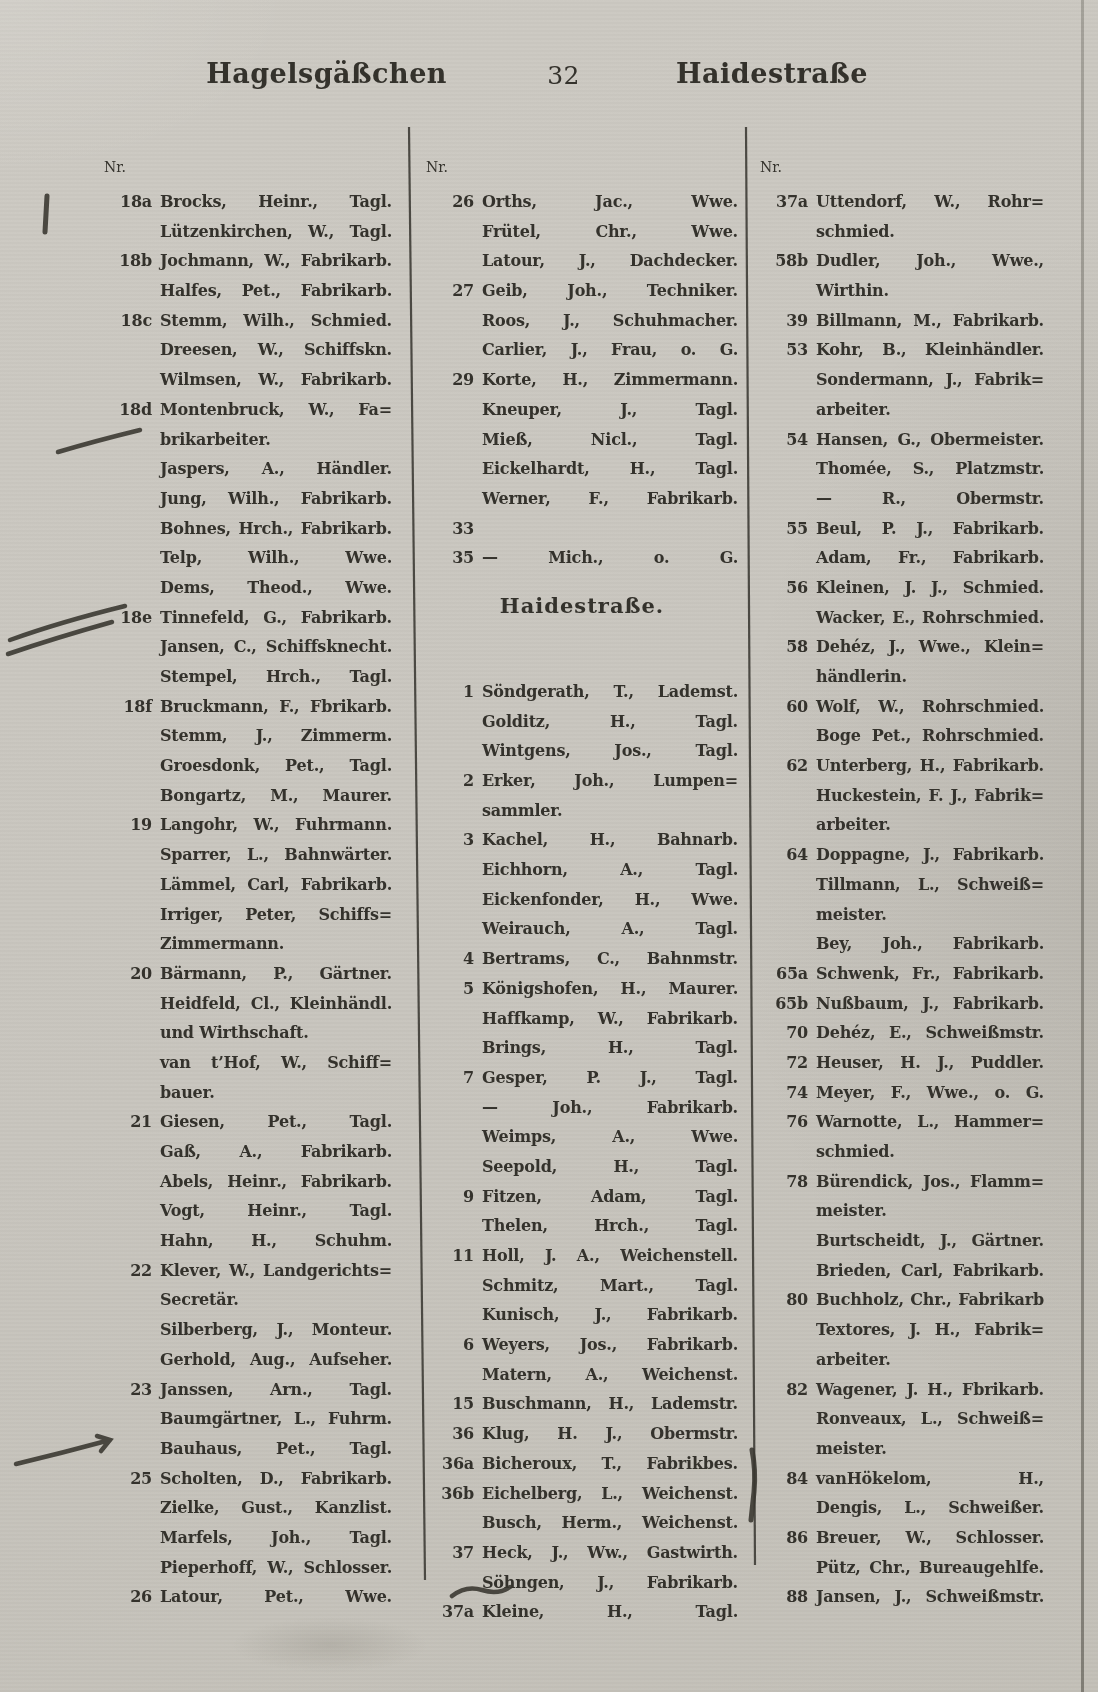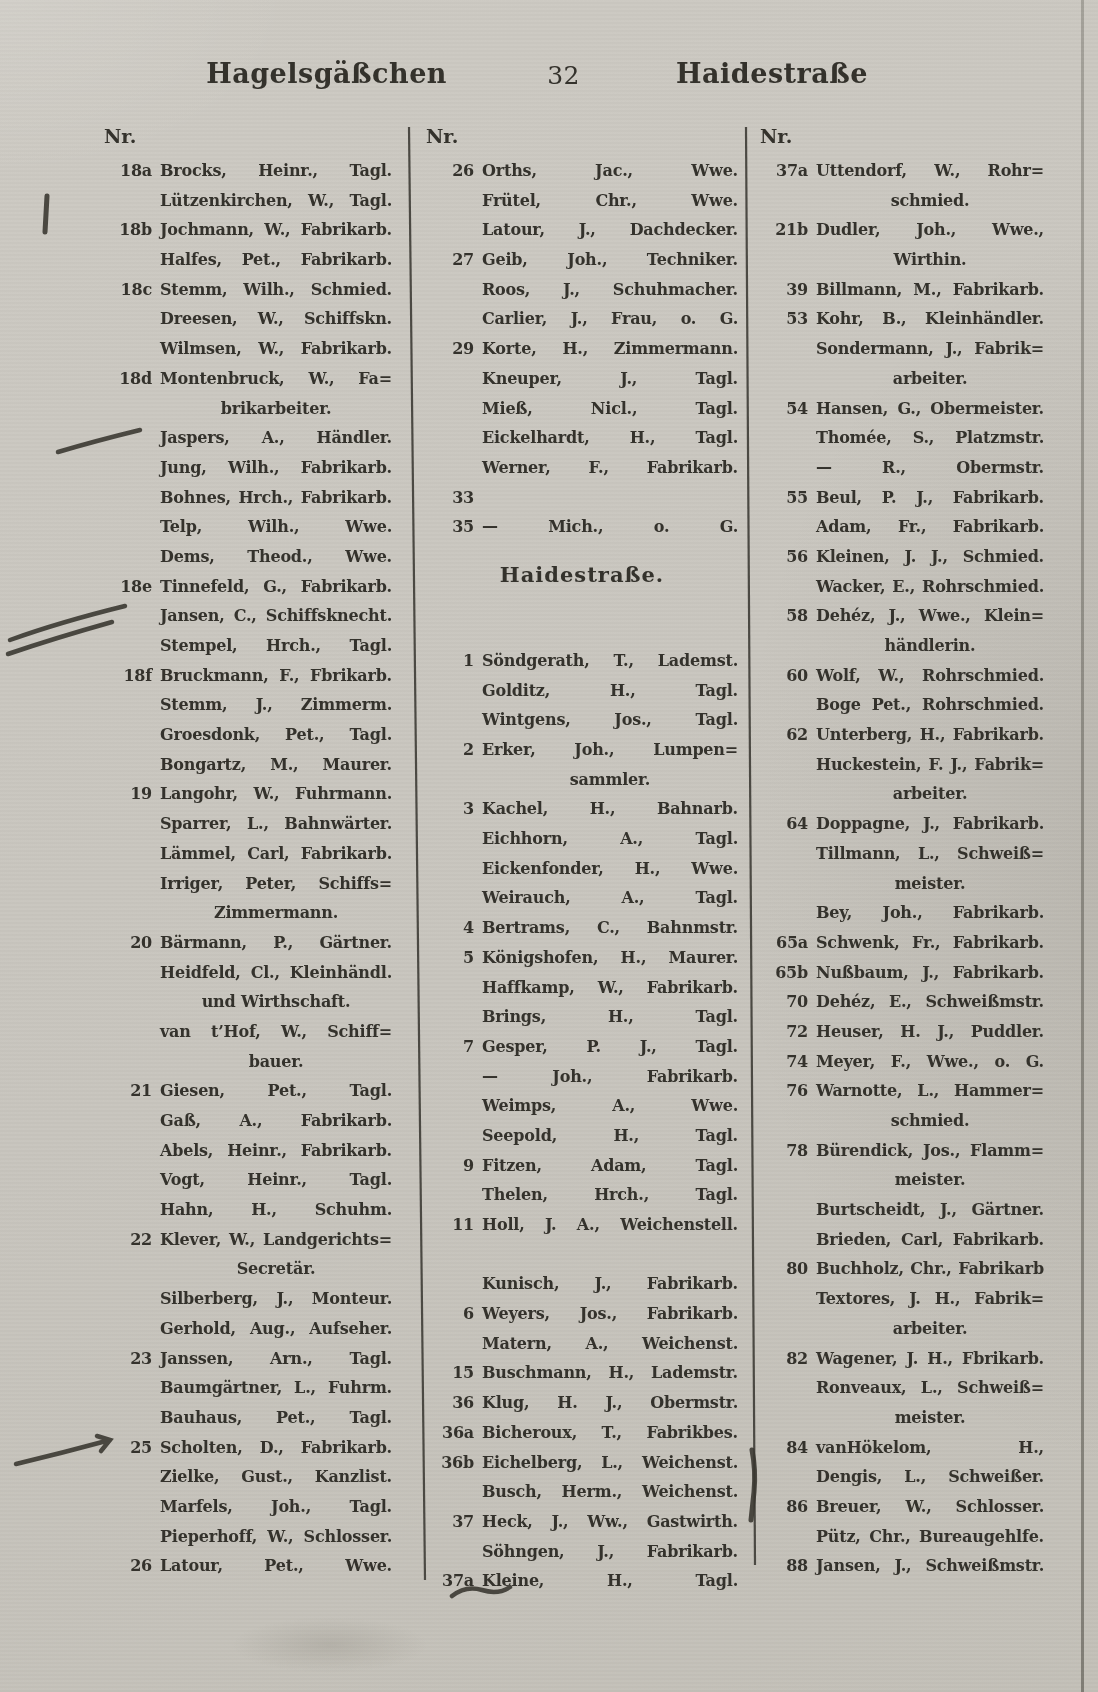--- a/index.html
+++ b/index.html
@@ -18,26 +18,26 @@
   .page-edge{position:absolute;left:1081px;top:0;width:3px;height:100%;
     background:linear-gradient(to bottom, rgba(62,60,52,.28), rgba(62,60,52,.5));}
   .hdr{position:absolute;top:58px;font-weight:bold;font-size:27px;letter-spacing:.5px;text-align:right;}
   #hdr-left{left:187px;width:260px;}
   #hdr-num{left:500px;width:80px;font-weight:normal;font-size:25px;top:61px;}
   #hdr-right{left:653px;width:215px;}
   .column{position:absolute;top:122px;}
   #col1{left:104px;width:288px;}
   #col2{left:426px;width:312px;}
   #col3{left:760px;width:284px;}
-  .nr-label{height:28px;line-height:28px;margin-bottom:6px;font-size:19px;font-weight:bold;}
+  .nr-label{height:28px;line-height:28px;margin-bottom:6px;font-size:14px;font-weight:normal;margin-top:31px;}
   .row{display:flex;height:29.7px;line-height:29.7px;overflow:hidden;
        font-size:16px;font-weight:bold;letter-spacing:-0.2px;}
   .nr{flex:0 0 56px;text-align:right;padding-right:8px;box-sizing:border-box;}
   .txt{flex:1;min-width:0;text-align:justify;text-align-last:justify;}
-  .row.cont{display:block;padding-left:56px;text-align:center;box-sizing:border-box;}
+  .row.cont{display:block;padding-left:56px;text-align:left;box-sizing:border-box;}
   .heading{height:30px;line-height:30px;margin:18px 0 56px;text-align:center;
            font-size:21px;font-weight:bold;letter-spacing:1px;}
   svg.overlay{position:absolute;left:0;top:0;pointer-events:none;}
 </style>
 </head>
 <body>
 
 <div class="page">
 
   <div class="hdr" id="hdr-left">Hagelsgäßchen</div>
@@ -350,20 +350,21 @@
       <div class="row">
         <span class="nr"></span>
         <span class="txt">Thelen, Hrch., Tagl.</span>
       </div>
       <div class="row">
         <span class="nr">11</span>
         <span class="txt">Holl, J. A., Weichenstell.</span>
       </div>
       <div class="row">
         <span class="nr"></span>
+        <span class="txt">Schmitz, Mart., Tagl.</span>
       </div>
       <div class="row">
         <span class="nr"></span>
         <span class="txt">Kunisch, J., Fabrikarb.</span>
       </div>
       <div class="row">
         <span class="nr">6</span>
         <span class="txt">Weyers, Jos., Fabrikarb.</span>
       </div>
       <div class="row">
@@ -404,21 +405,21 @@
       </div>
     </div>
   <div class="column" id="col3">
     <div class="nr-label">Nr.</div>
   <div class="row">
         <span class="nr">37a</span>
         <span class="txt">Uttendorf, W., Rohr=</span>
       </div>
       <div class="row cont">schmied.</div>
       <div class="row">
-        <span class="nr">21b</span>
+        <span class="nr">58b</span>
         <span class="txt">Dudler, Joh., Wwe.,</span>
       </div>
       <div class="row cont">Wirthin.</div>
       <div class="row">
         <span class="nr">39</span>
         <span class="txt">Billmann, M., Fabrikarb.</span>
       </div>
       <div class="row">
         <span class="nr">53</span>
         <span class="txt">Kohr, B., Kleinhändler.</span>

